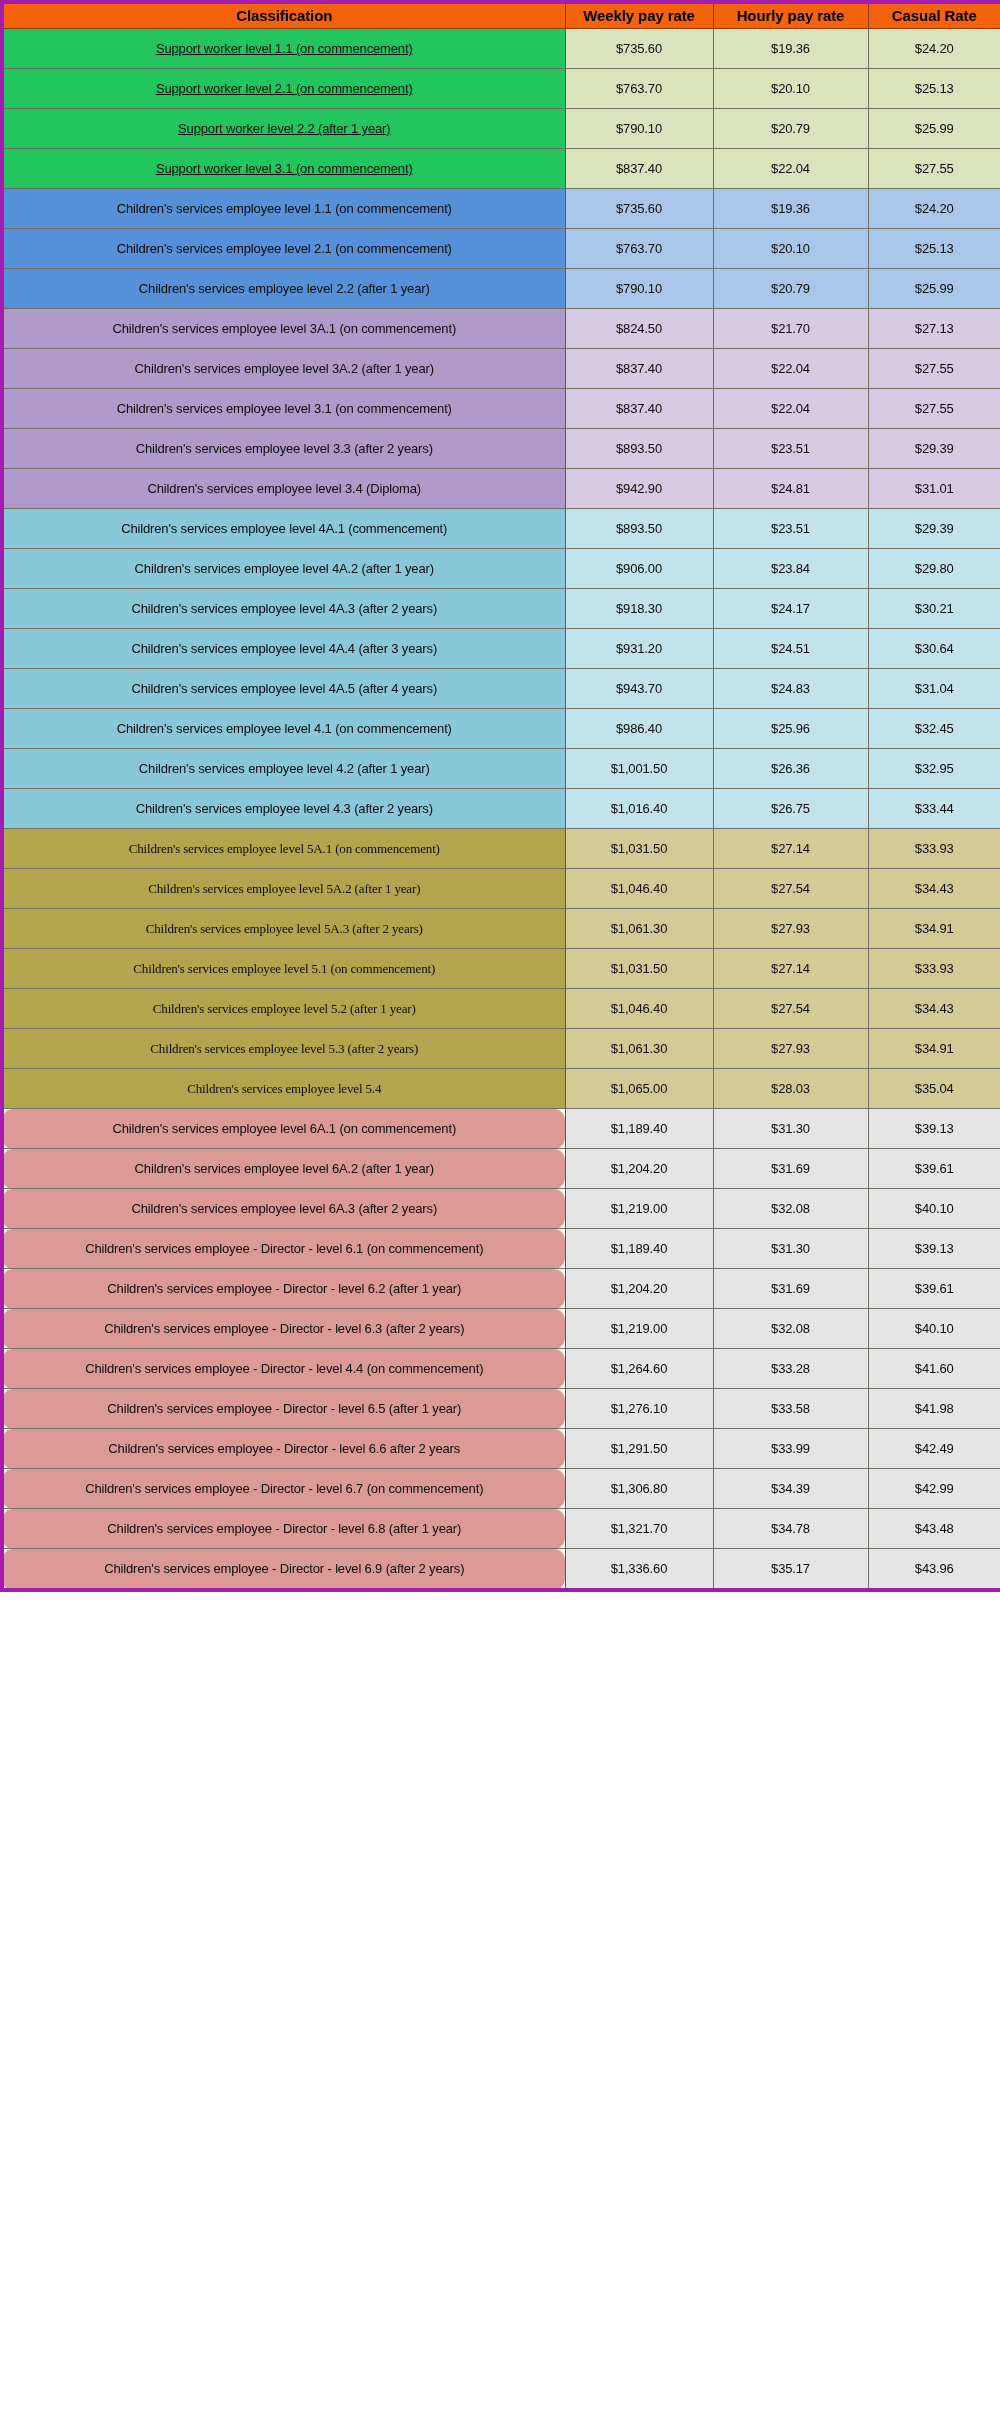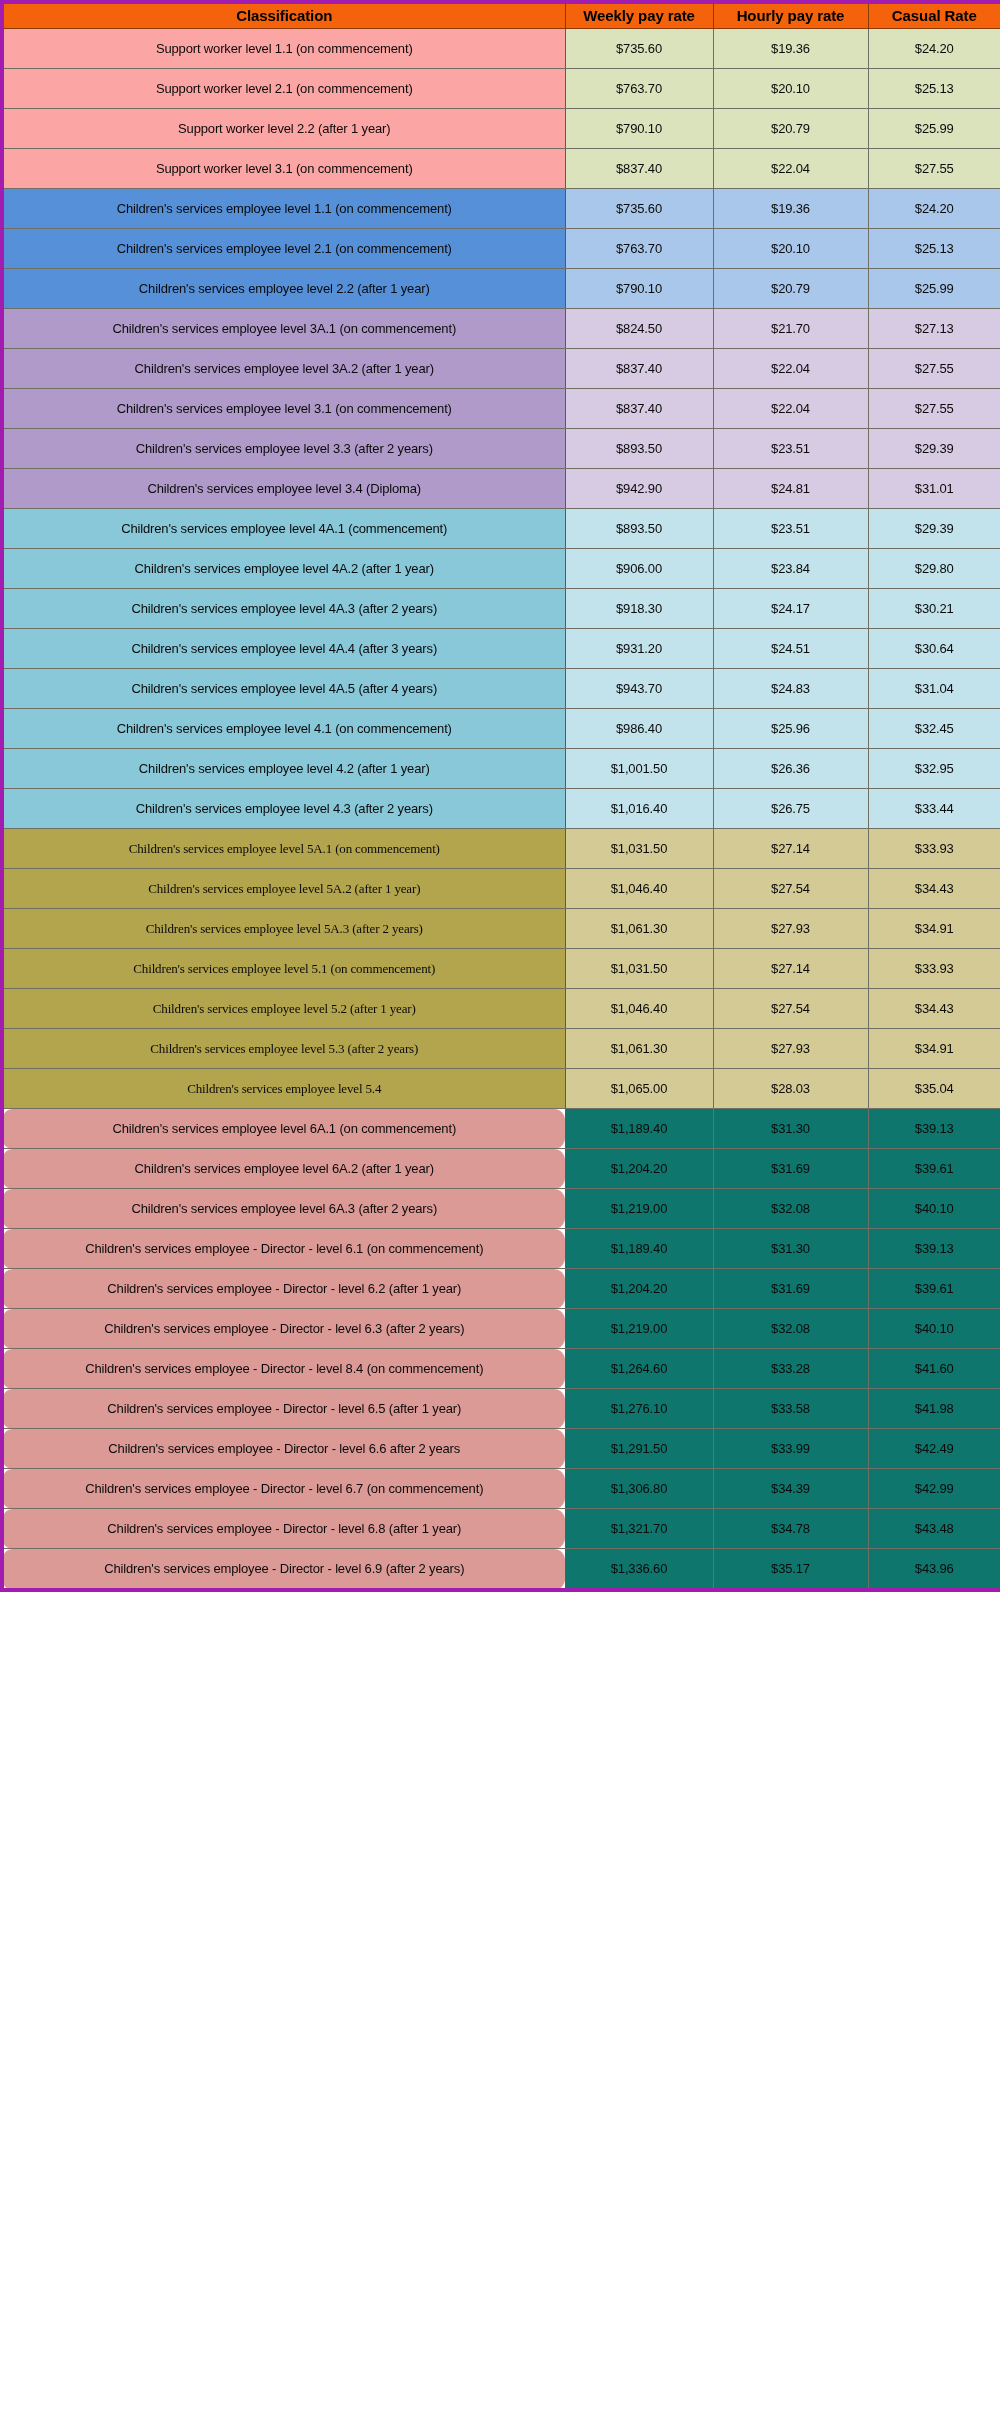--- a/index.html
+++ b/index.html
@@ -44,37 +44,37 @@
     height: 39px;
     letter-spacing: -0.15px;
     overflow: hidden;
     white-space: nowrap;
   }
   #pay-table td.cls {
     border-right: 1px solid #5a5a50;
   }
 
   
-  tr.band-green   td.cls { background: #fca5a5; }
+  tr.band-green   td.cls { background: #22c55e; text-decoration: underline; }
   tr.band-green   td.val { background: #dbe3bd; }
 
   tr.band-blue    td.cls { background: #5590d8; }
   tr.band-blue    td.val { background: #a9c7ea; }
 
   tr.band-purple  td.cls { background: #b09ac9; }
   tr.band-purple  td.val { background: #d6cbe3; }
 
   tr.band-teal    td.cls { background: #88c8d8; }
   tr.band-teal    td.val { background: #c2e2ec; }
 
   tr.band-olive   td.cls { background: #b3a44e; font-family: Liberation Serif, serif; }
   tr.band-olive   td.val { background: #d4ca95; }
 
   tr.band-pink    td.cls { background: #dc9a97; border-radius: 11px; }
-  tr.band-pink    td.val { background: #0f766e; }
+  tr.band-pink    td.val { background: #e5e5e5; }
 </style>
 </head>
 <body>
 
 <table id="pay-table">
   <colgroup>
     <col class="col-class">
     <col class="col-weekly">
     <col class="col-hourly">
     <col class="col-casual">
@@ -280,21 +280,21 @@
         <td class="val">$31.69</td>
         <td class="val">$39.61</td>
       </tr>
       <tr class="band-pink">
         <td class="cls">Children's services employee - Director - level 6.3 (after 2 years)</td>
         <td class="val">$1,219.00</td>
         <td class="val">$32.08</td>
         <td class="val">$40.10</td>
       </tr>
       <tr class="band-pink">
-        <td class="cls">Children's services employee - Director - level 8.4 (on commencement)</td>
+        <td class="cls">Children's services employee - Director - level 4.4 (on commencement)</td>
         <td class="val">$1,264.60</td>
         <td class="val">$33.28</td>
         <td class="val">$41.60</td>
       </tr>
       <tr class="band-pink">
         <td class="cls">Children's services employee - Director - level 6.5 (after 1 year)</td>
         <td class="val">$1,276.10</td>
         <td class="val">$33.58</td>
         <td class="val">$41.98</td>
       </tr>

